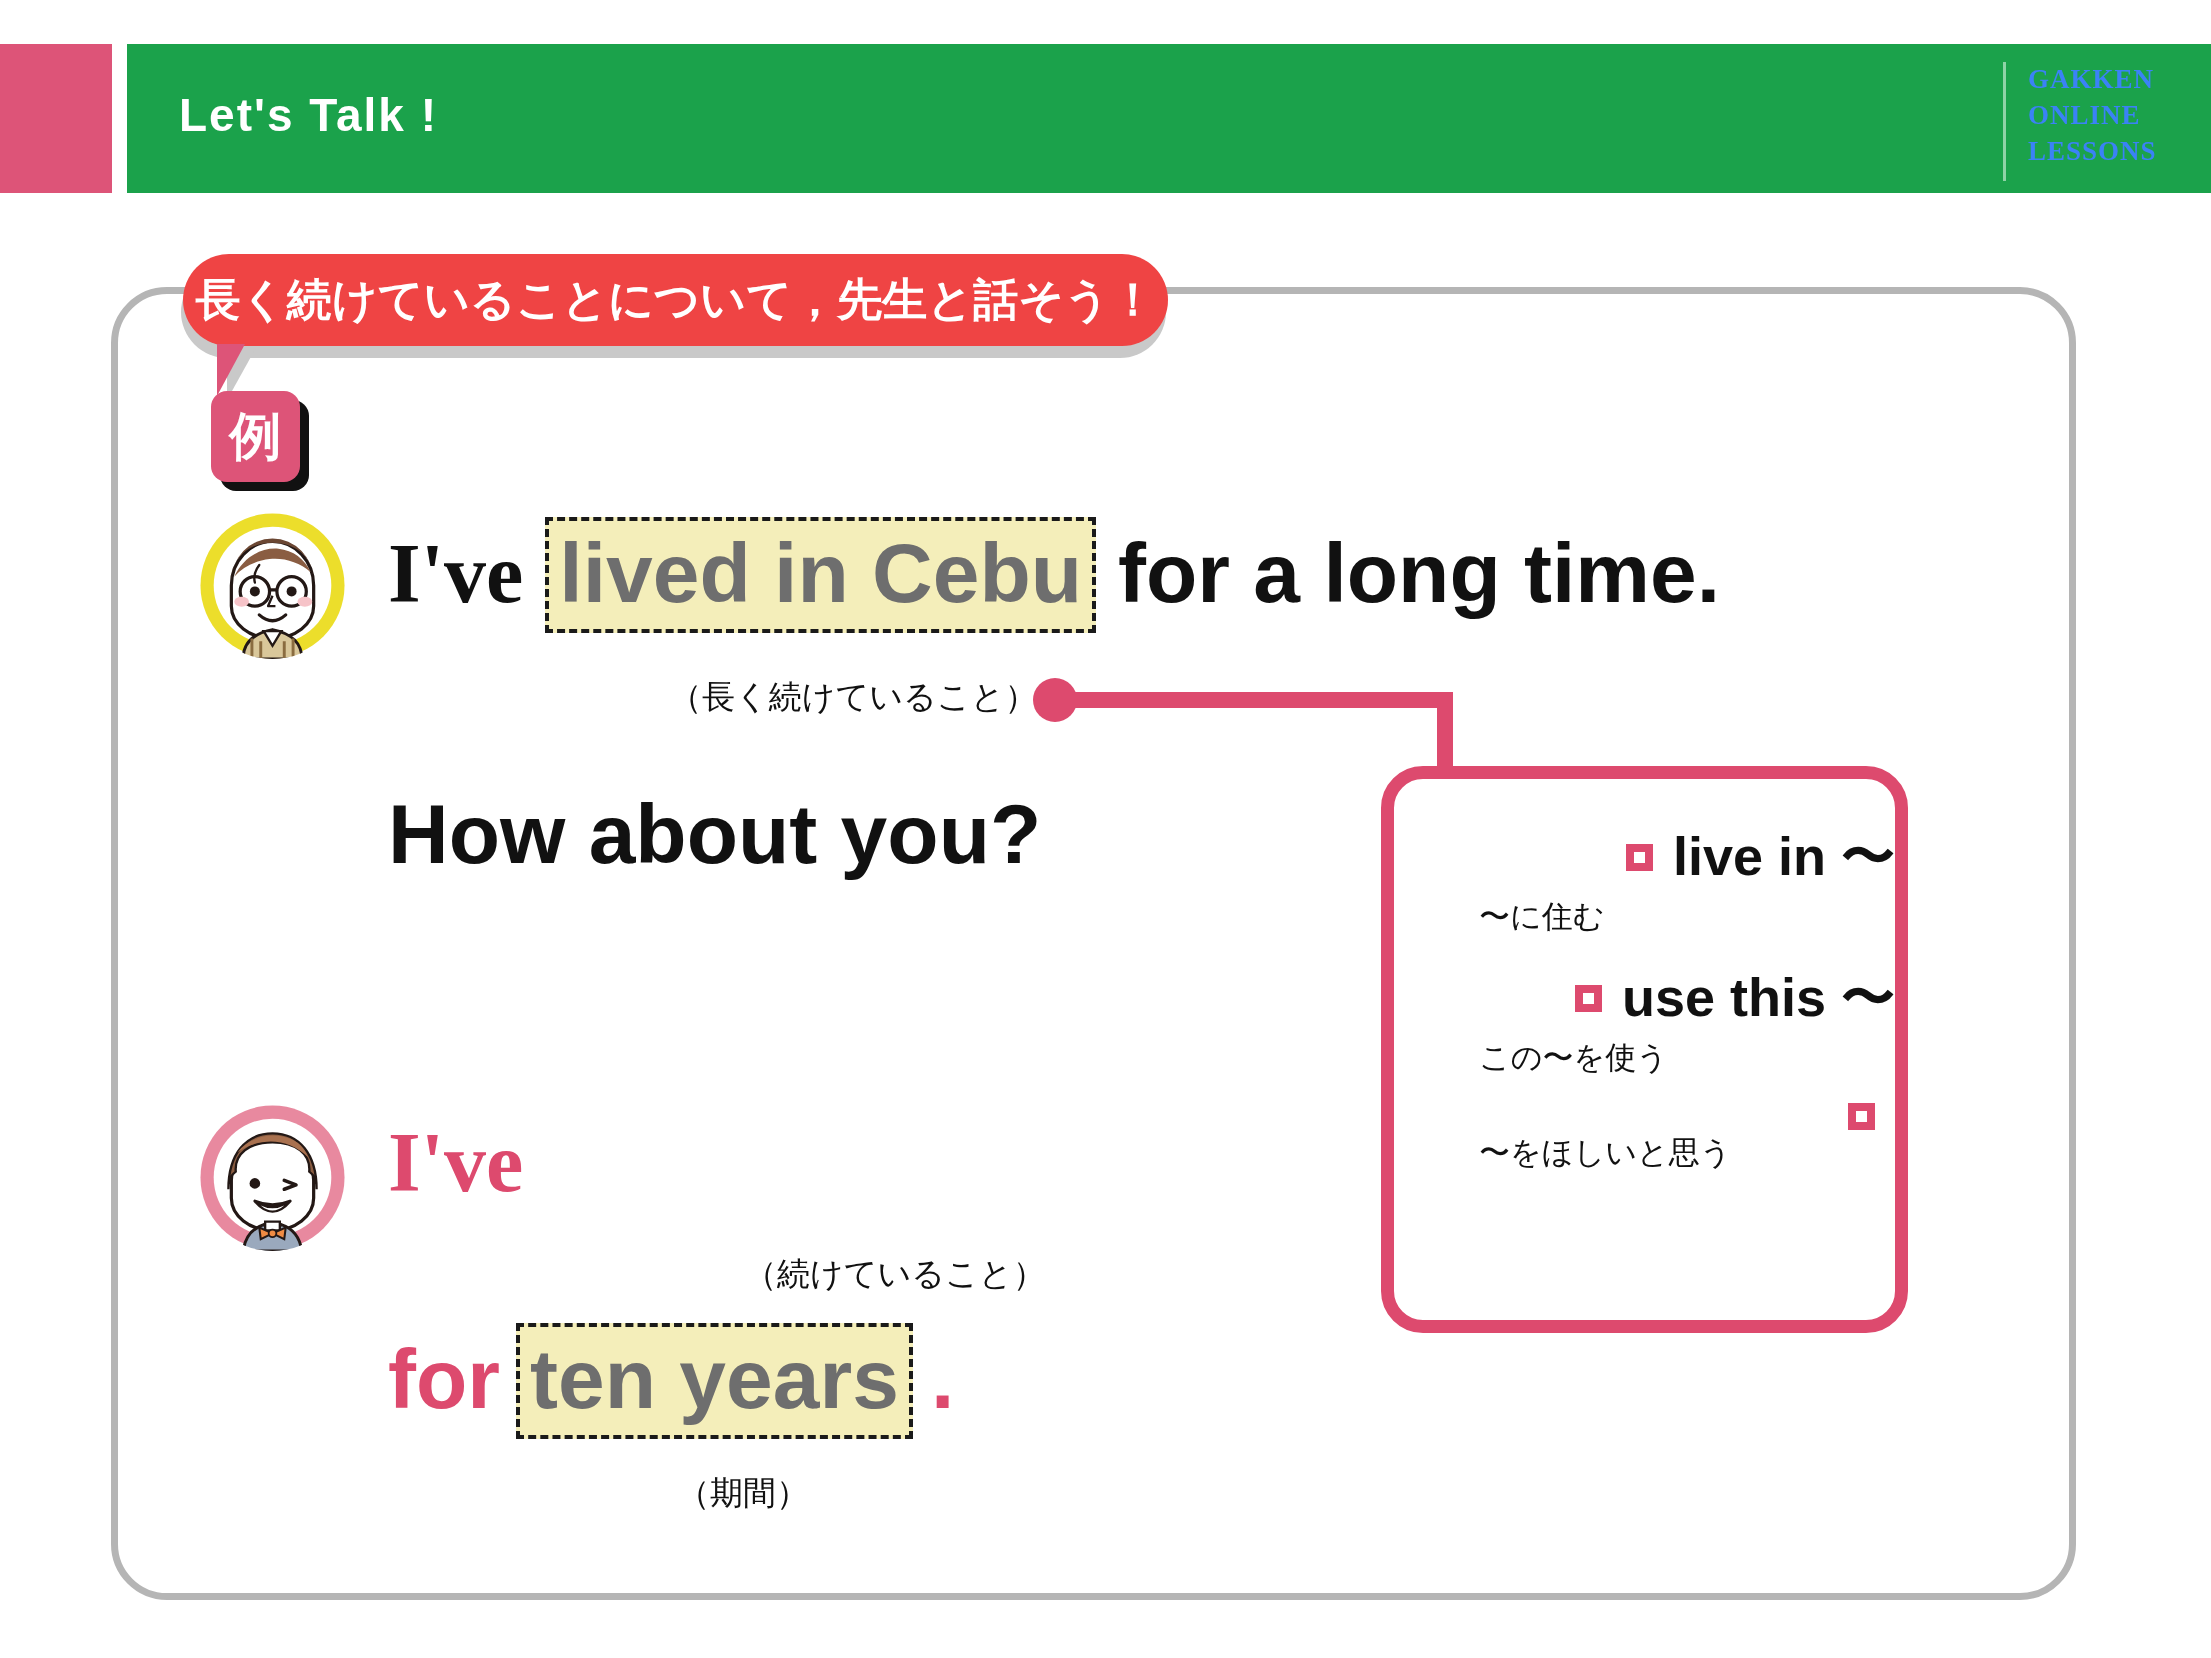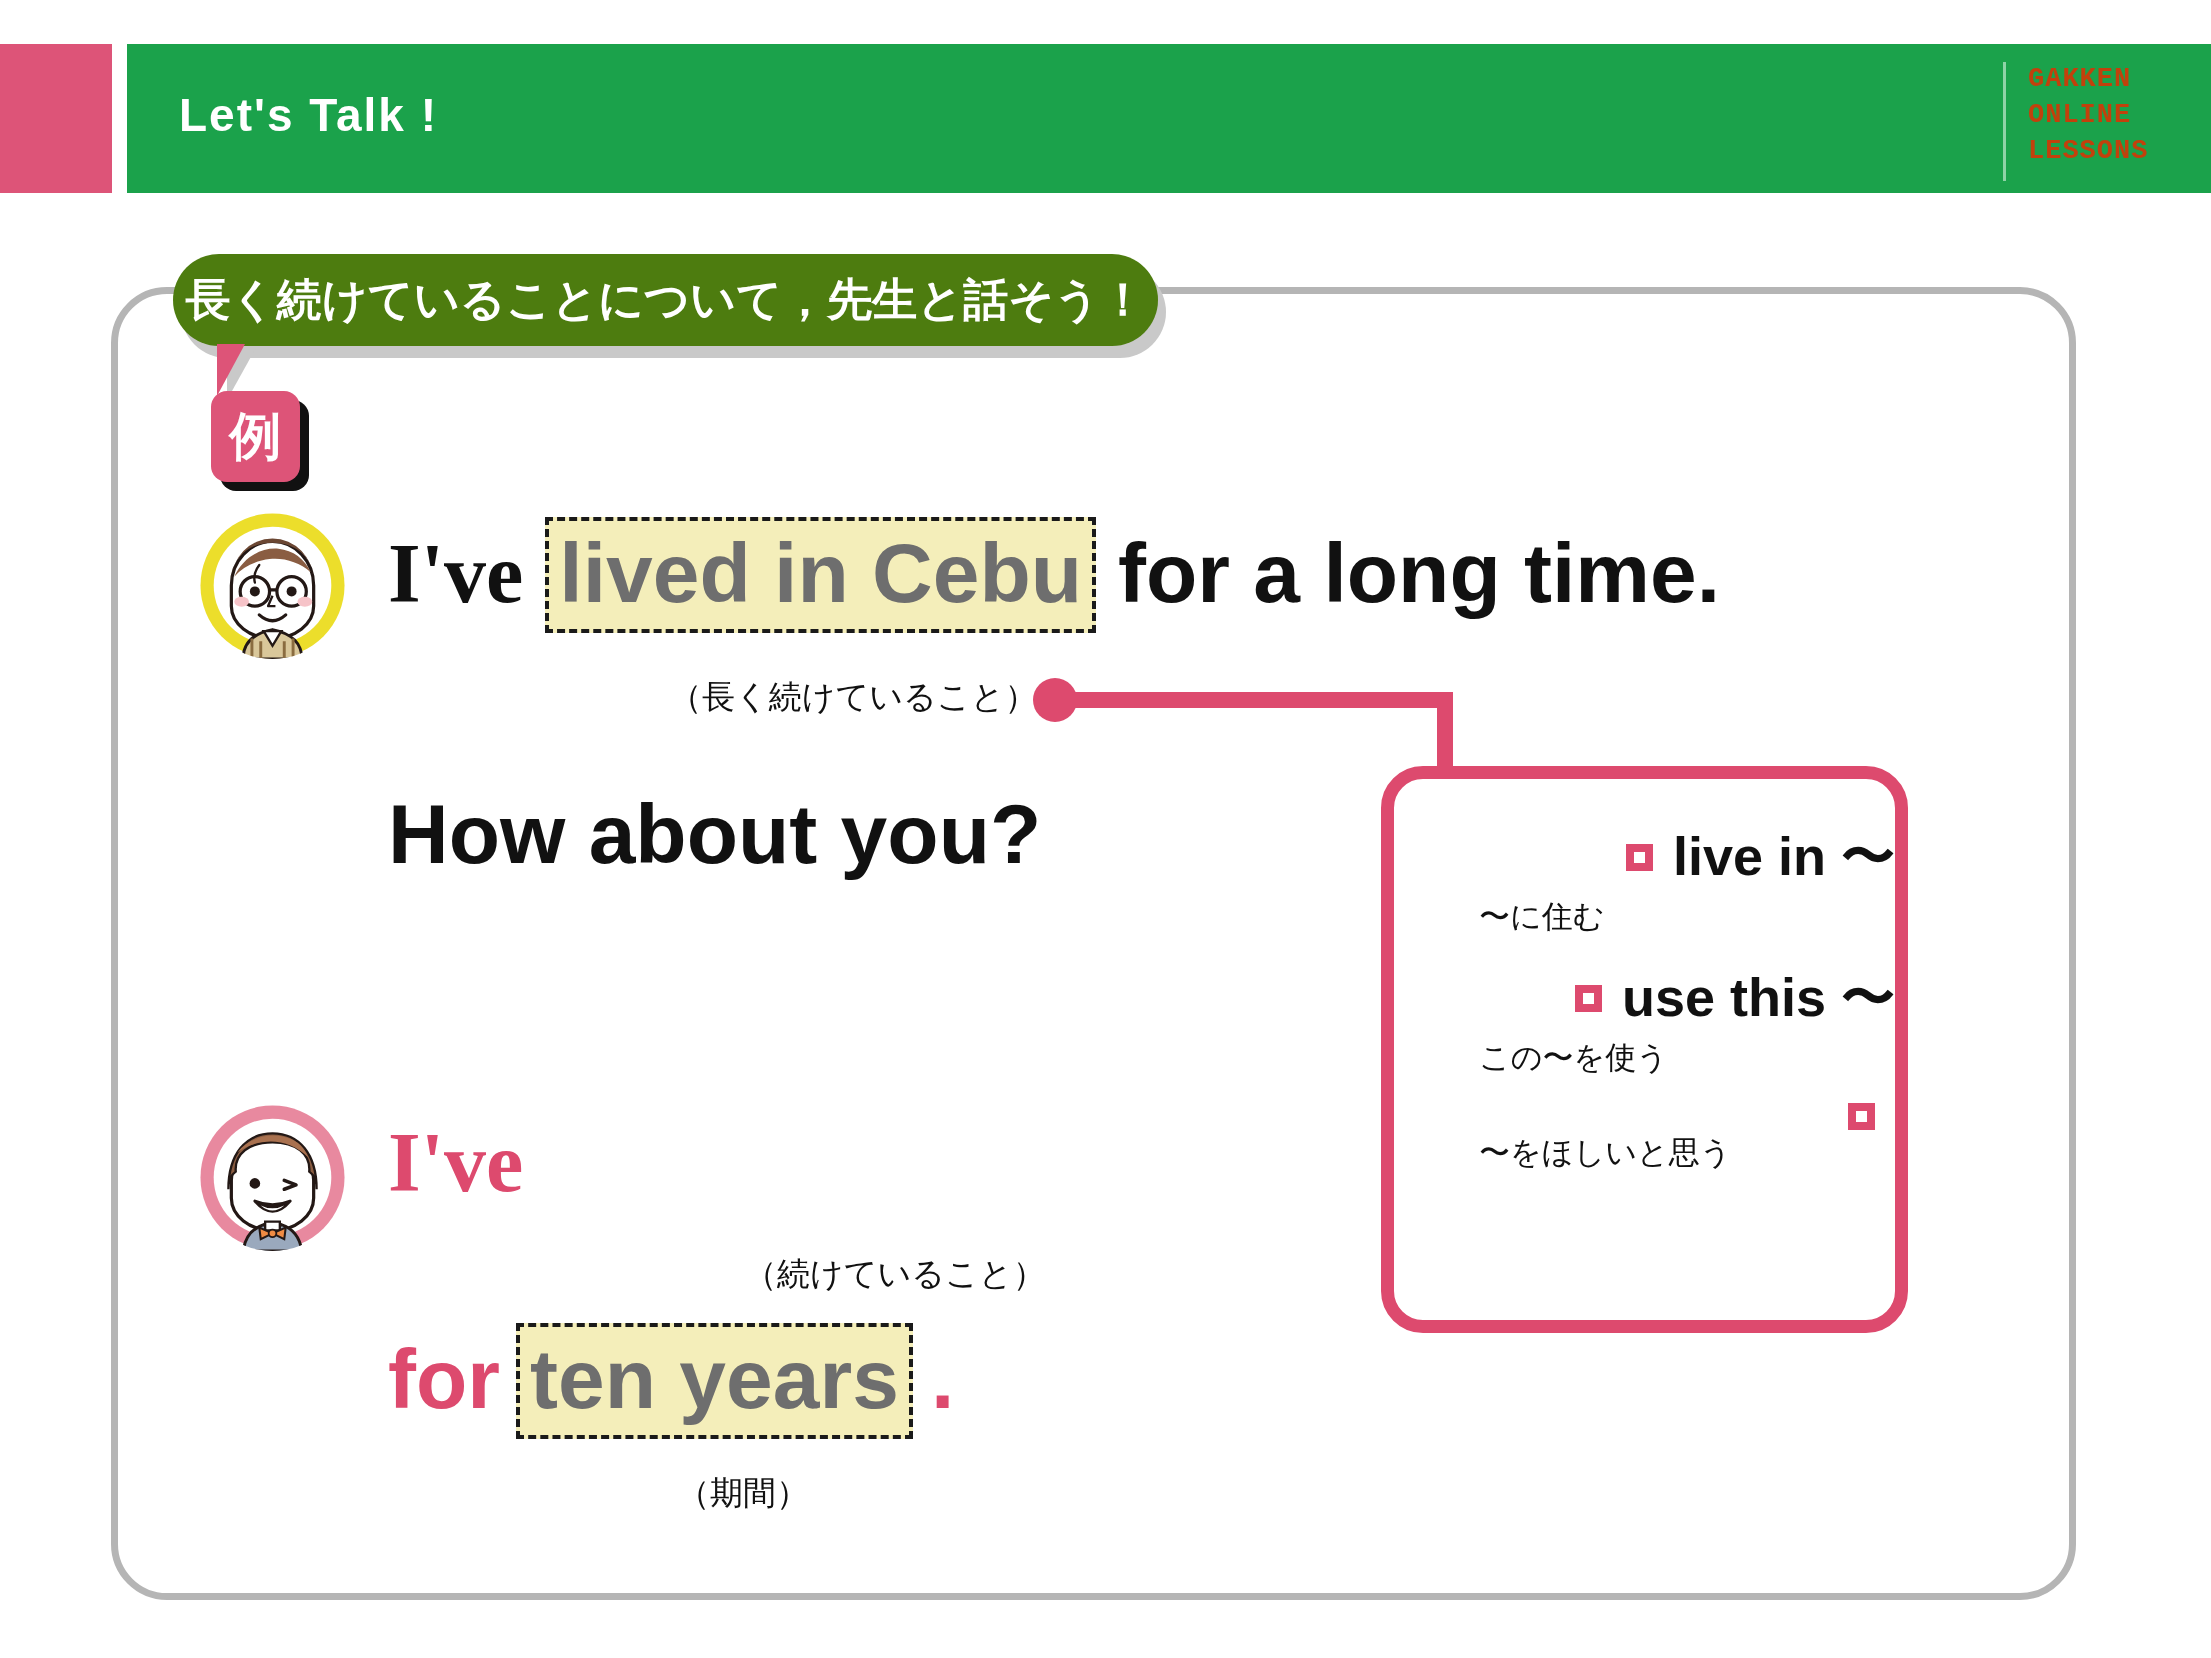--- a/index.html
+++ b/index.html
@@ -17,23 +17,23 @@
     position:absolute;left:179px;top:44px;
     font-size:46px;font-weight:bold;color:#ffffff;letter-spacing:2px;
     font-family:"Liberation Sans","DejaVu Sans",sans-serif;
     white-space:nowrap;
   }
   #brand-logo{
     position:absolute;right:25px;top:18px;width:184px;height:119px;
     border-left:3px solid #8fd3a7;padding-left:22px;box-sizing:border-box;
   }
   #brand-logo .brand-line{
-    color:#c2410c;font-weight:bold;font-size:27px;
+    color:#3b82f6;font-weight:bold;font-size:27px;
     letter-spacing:1px;line-height:1.33;
-    font-family:Liberation Mono, monospace;
+    font-family:Liberation Serif, serif;
     text-transform:uppercase;
   }
 
   
   #content-frame{
     position:absolute;left:111px;top:287px;width:1965px;height:1313px;
     border:7px solid #b5b5b5;border-radius:56px;box-sizing:border-box;
     background:transparent;
   }
 
@@ -41,22 +41,22 @@
   #speech-bubble-wrap{position:absolute;left:169px;top:254px;}
   #speech-bubble-shadow{
     position:absolute;left:12px;top:12px;width:985px;height:92px;
     background:#c9c9c9;border-radius:46px;
   }
   #speech-bubble-shadow-tail{
     position:absolute;left:58px;top:92px;width:0;height:0;
     border-left:30px solid #c9c9c9;border-bottom:54px solid transparent;
   }
   #speech-bubble{
-    position:absolute;left:4px;top:0;width:985px;height:92px;
-    background:#4d7c0f;border-radius:46px;
+    position:absolute;left:14px;top:0;width:985px;height:92px;
+    background:#ef4444;border-radius:46px;
     display:flex;align-items:center;justify-content:center;
   }
   #speech-bubble-tail{
     position:absolute;left:48px;top:90px;width:0;height:0;
     border-left:28px solid #dd5478;border-bottom:52px solid transparent;
   }
   #speech-bubble-text{
     color:#ffffff;font-size:45px;font-weight:bold;letter-spacing:0px;
     font-family:"DejaVu Sans","Liberation Sans",sans-serif;
     white-space:nowrap;

